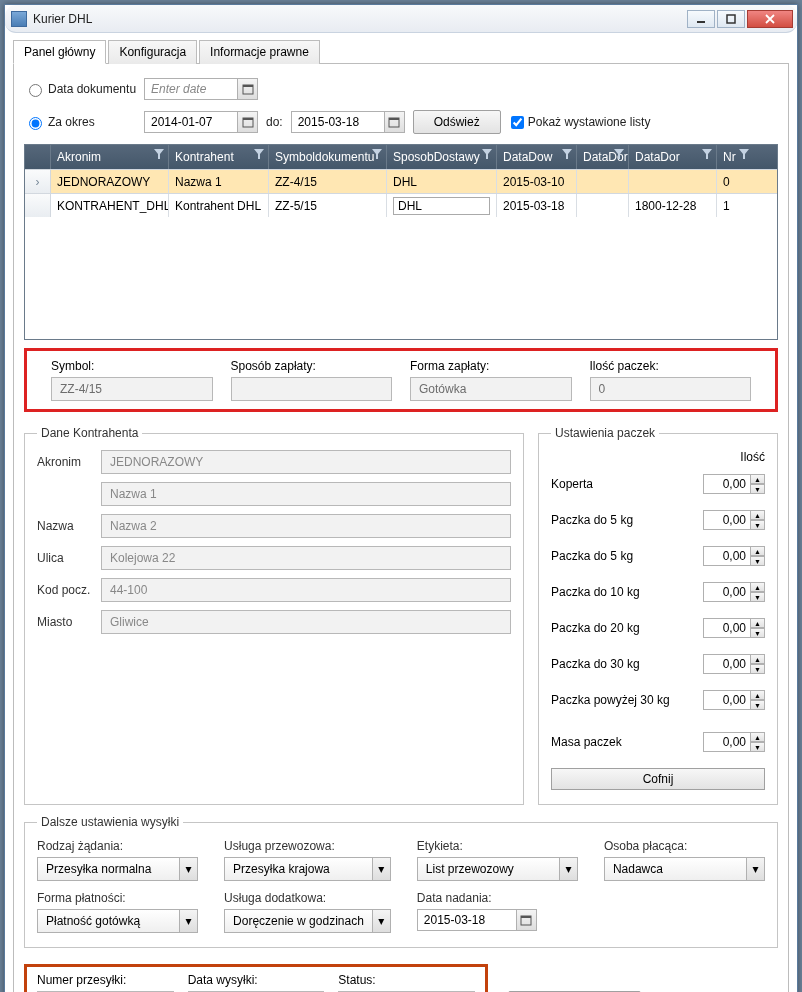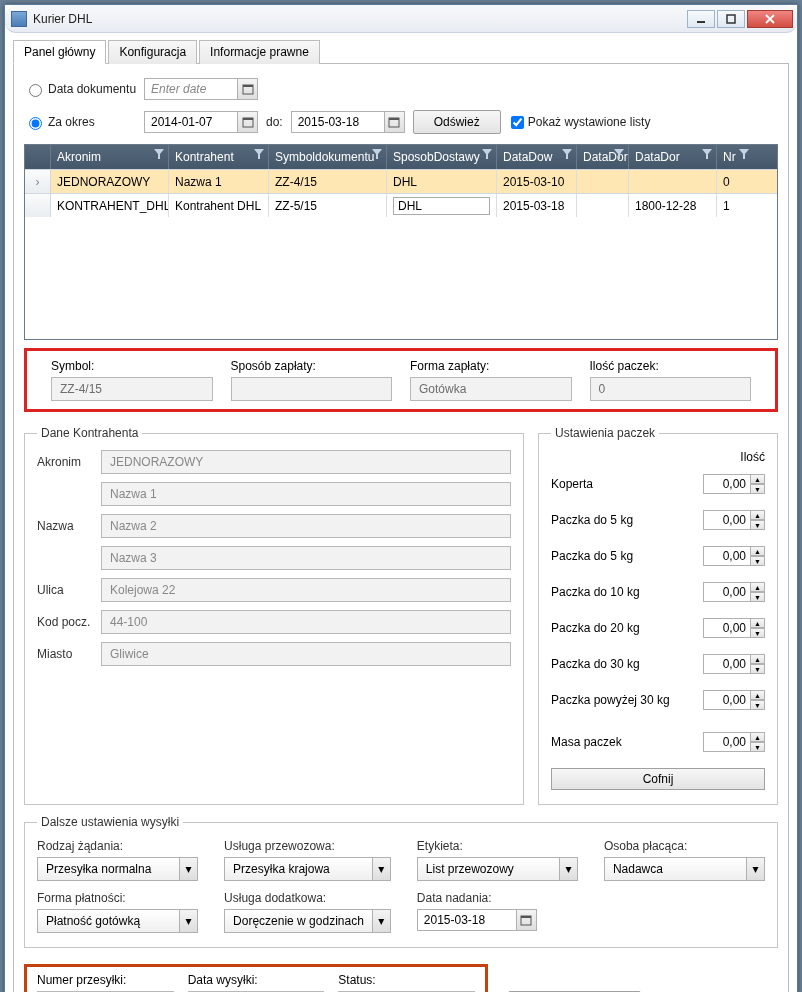--- a/index.html
+++ b/index.html
@@ -269,24 +269,20 @@
             </div>
           <div class="formrow">
               <div class="flabel"></div>
               <div class="txt">Nazwa 1</div>
             </div>
           <div class="formrow">
               <div class="flabel">Nazwa</div>
               <div class="txt">Nazwa 2</div>
             </div>
           <div class="formrow">
-              <div class="flabel"></div>
-              <div class="txt">Nazwa 3</div>
-            </div>
-          <div class="formrow">
               <div class="flabel">Ulica</div>
               <div class="txt">Kolejowa 22</div>
             </div>
           <div class="formrow">
               <div class="flabel">Kod pocz.</div>
               <div class="txt">44-100</div>
             </div>
           <div class="formrow" style="margin-bottom:0">
               <div class="flabel">Miasto</div>
               <div class="txt">Gliwice</div>

